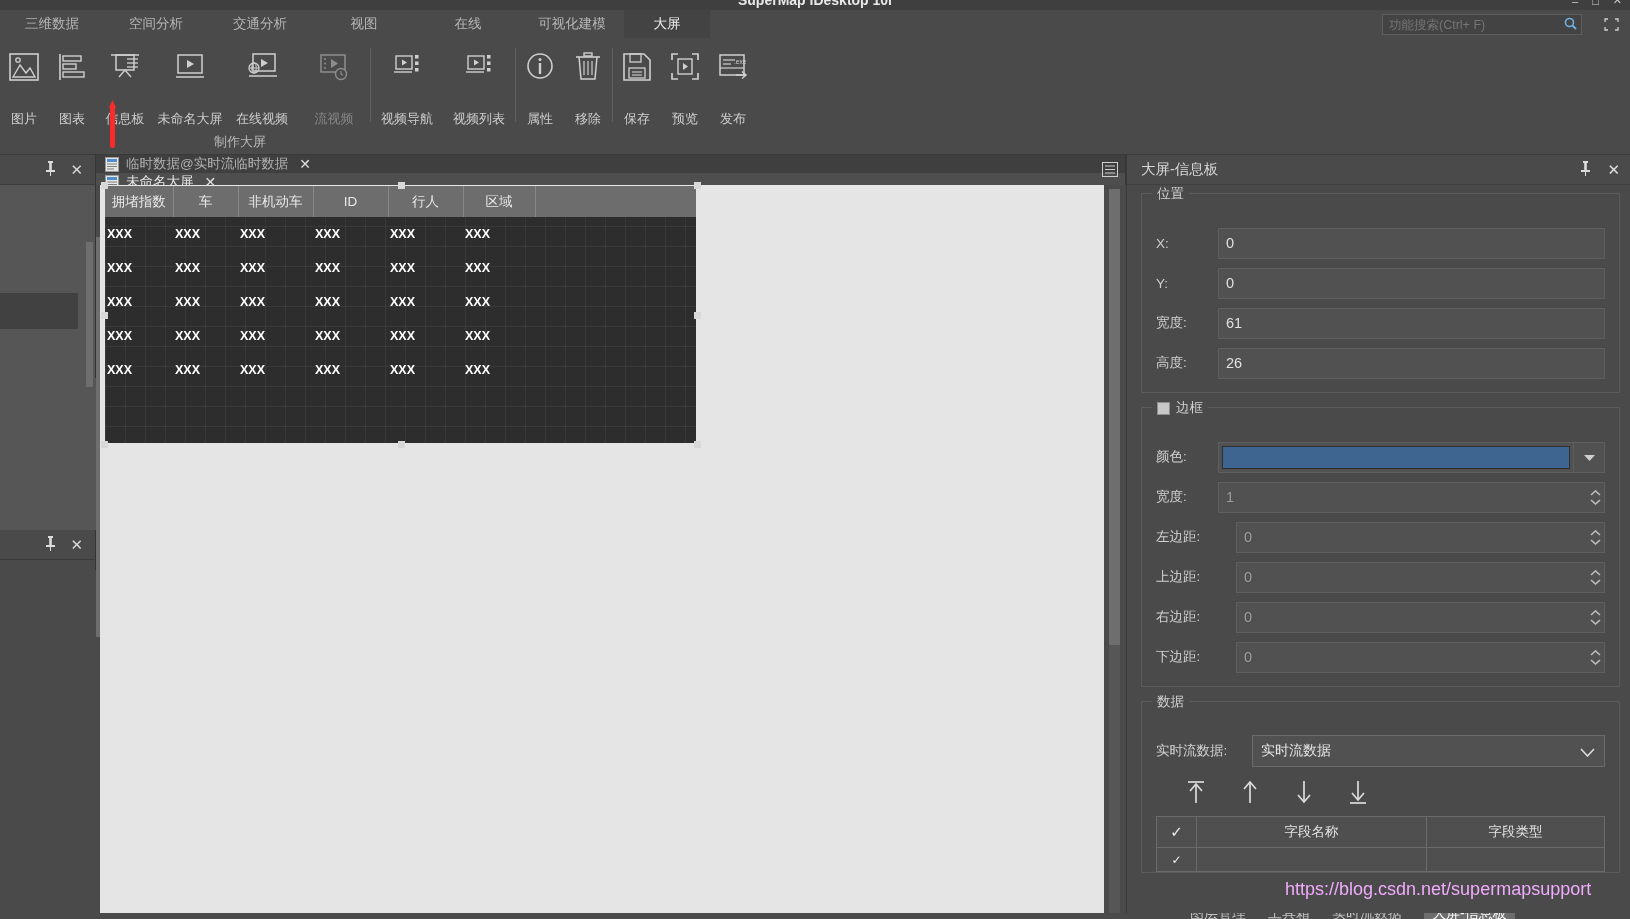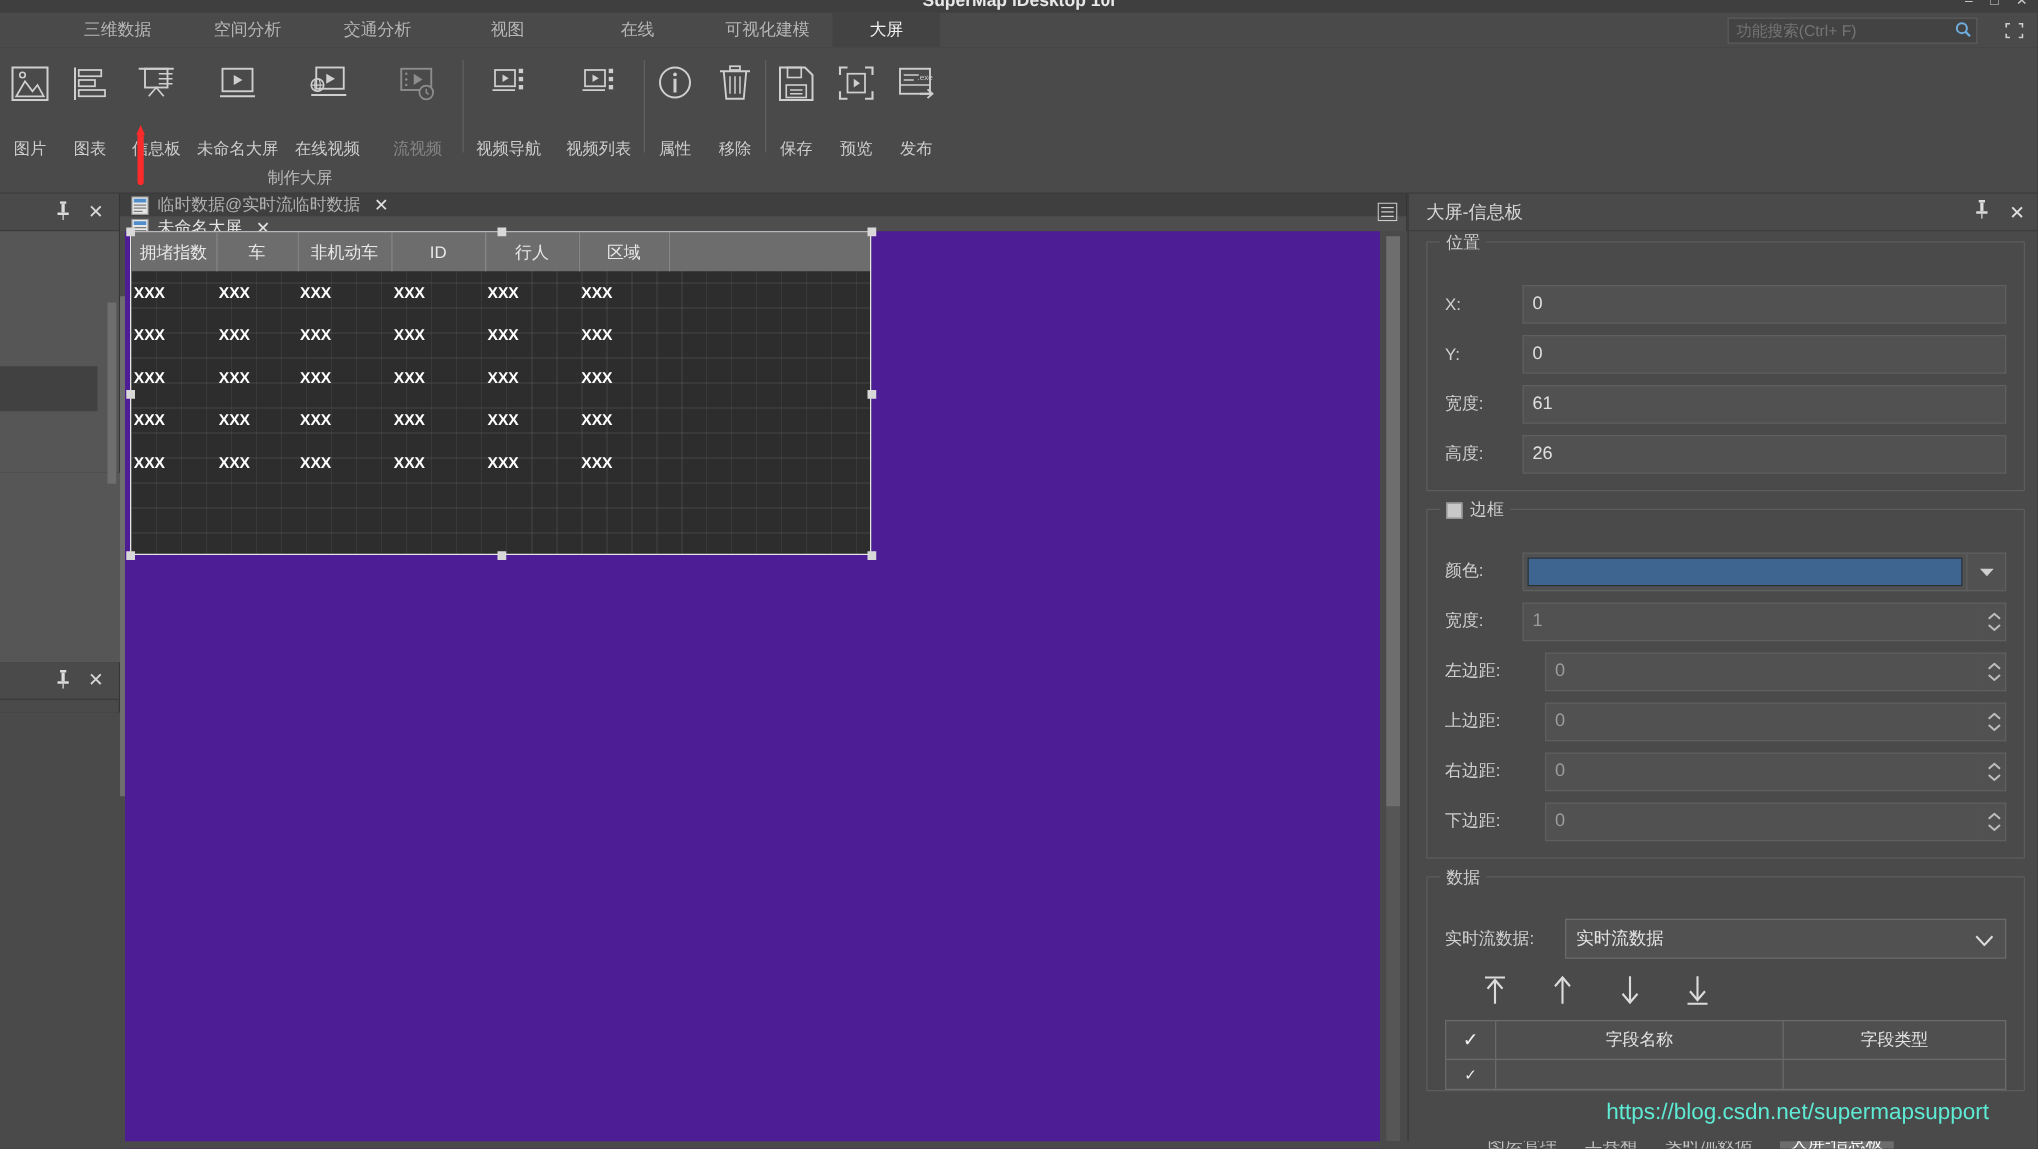--- a/index.html
+++ b/index.html
@@ -28,21 +28,21 @@
     position: absolute; right: 8px; top: -6px;
     display: flex; gap: 14px; align-items: center;
   }
   .win-ctrls span { font-size: 11px; color: #cfcfcf; }
 
   
   .menubar {
     position: absolute; left: 0; top: 10px; width: 1630px; height: 28px;
     background: #4a4a4a;
   }
-  .menu-tabs { display: flex; height: 28px; align-items: stretch; padding-left: 42px; }
+  .menu-tabs { display: flex; height: 28px; align-items: stretch; }
   .menu-tab {
     display: flex; align-items: center; justify-content: center;
     padding: 0 18px; font-size: 13.5px; color: #b6b6b6; cursor: default;
     white-space: nowrap;
   }
   .menu-tab.active { background: #434343; color: #f0f0f0; }
   .menu-tab.w1 { min-width: 104px; }
 
   .search-wrap {
     position: absolute; right: 48px; top: 4px;
@@ -142,21 +142,21 @@
     display: flex; align-items: center; justify-content: center;
   }
 
   
   .canvas {
     position: absolute; left: 96px; top: 185px; width: 1030px; height: 734px;
     background: #4a4a4a;
   }
   .canvas-inner {
     position: absolute; left: 4px; top: 0; right: 22px; bottom: 0;
-    background: #4c1d95;
+    background: #e5e5e5;
   }
   .screen-area {
     position: absolute; left: 4px; top: 0px; width: 593px; height: 259px;
     background:
       repeating-linear-gradient(to right, rgba(255,255,255,.055) 0 1px, transparent 1px 20px),
       repeating-linear-gradient(to bottom, rgba(255,255,255,.055) 0 1px, transparent 1px 20px),
       #2d2d2d;
     border: 1px solid #e6e6e6;
   }
   .sel-handle {
@@ -271,21 +271,21 @@
   .ft-head .c1 { width: 230px; }
   .ft-head .c2 { flex: 1; border-right: 0; }
   .tick { font-size: 15px; color: #f0f0f0; }
   .ft-row { display: flex; height: 24px; border-top: 1px solid #6b6b6b; }
   .ft-row .c0 { width: 40px; display: flex; align-items: center; justify-content: center; border-right: 1px solid #6b6b6b; }
   .ft-row .c1 { width: 230px; border-right: 1px solid #6b6b6b; font-size: 12px; color: #cfcfcf; padding-left: 8px; display: flex; align-items: center; }
   .ft-row .c2 { flex: 1; }
 
   .watermark {
     position: absolute; left: 1285px; top: 879px;
-    font-size: 18px; color: #5eead4; white-space: nowrap; pointer-events: none;
+    font-size: 18px; color: #f0abfc; white-space: nowrap; pointer-events: none;
   }
 
   
   .statusbar {
     position: absolute; left: 0; bottom: 0; width: 1630px; height: 6px;
     background: #4a4a4a; overflow: hidden;
   }
   .sb-items {
     position: absolute; left: 1190px; top: -10px; display: flex; gap: 22px; align-items: center;
     font-size: 14px; color: #c4c4c4; white-space: nowrap;

